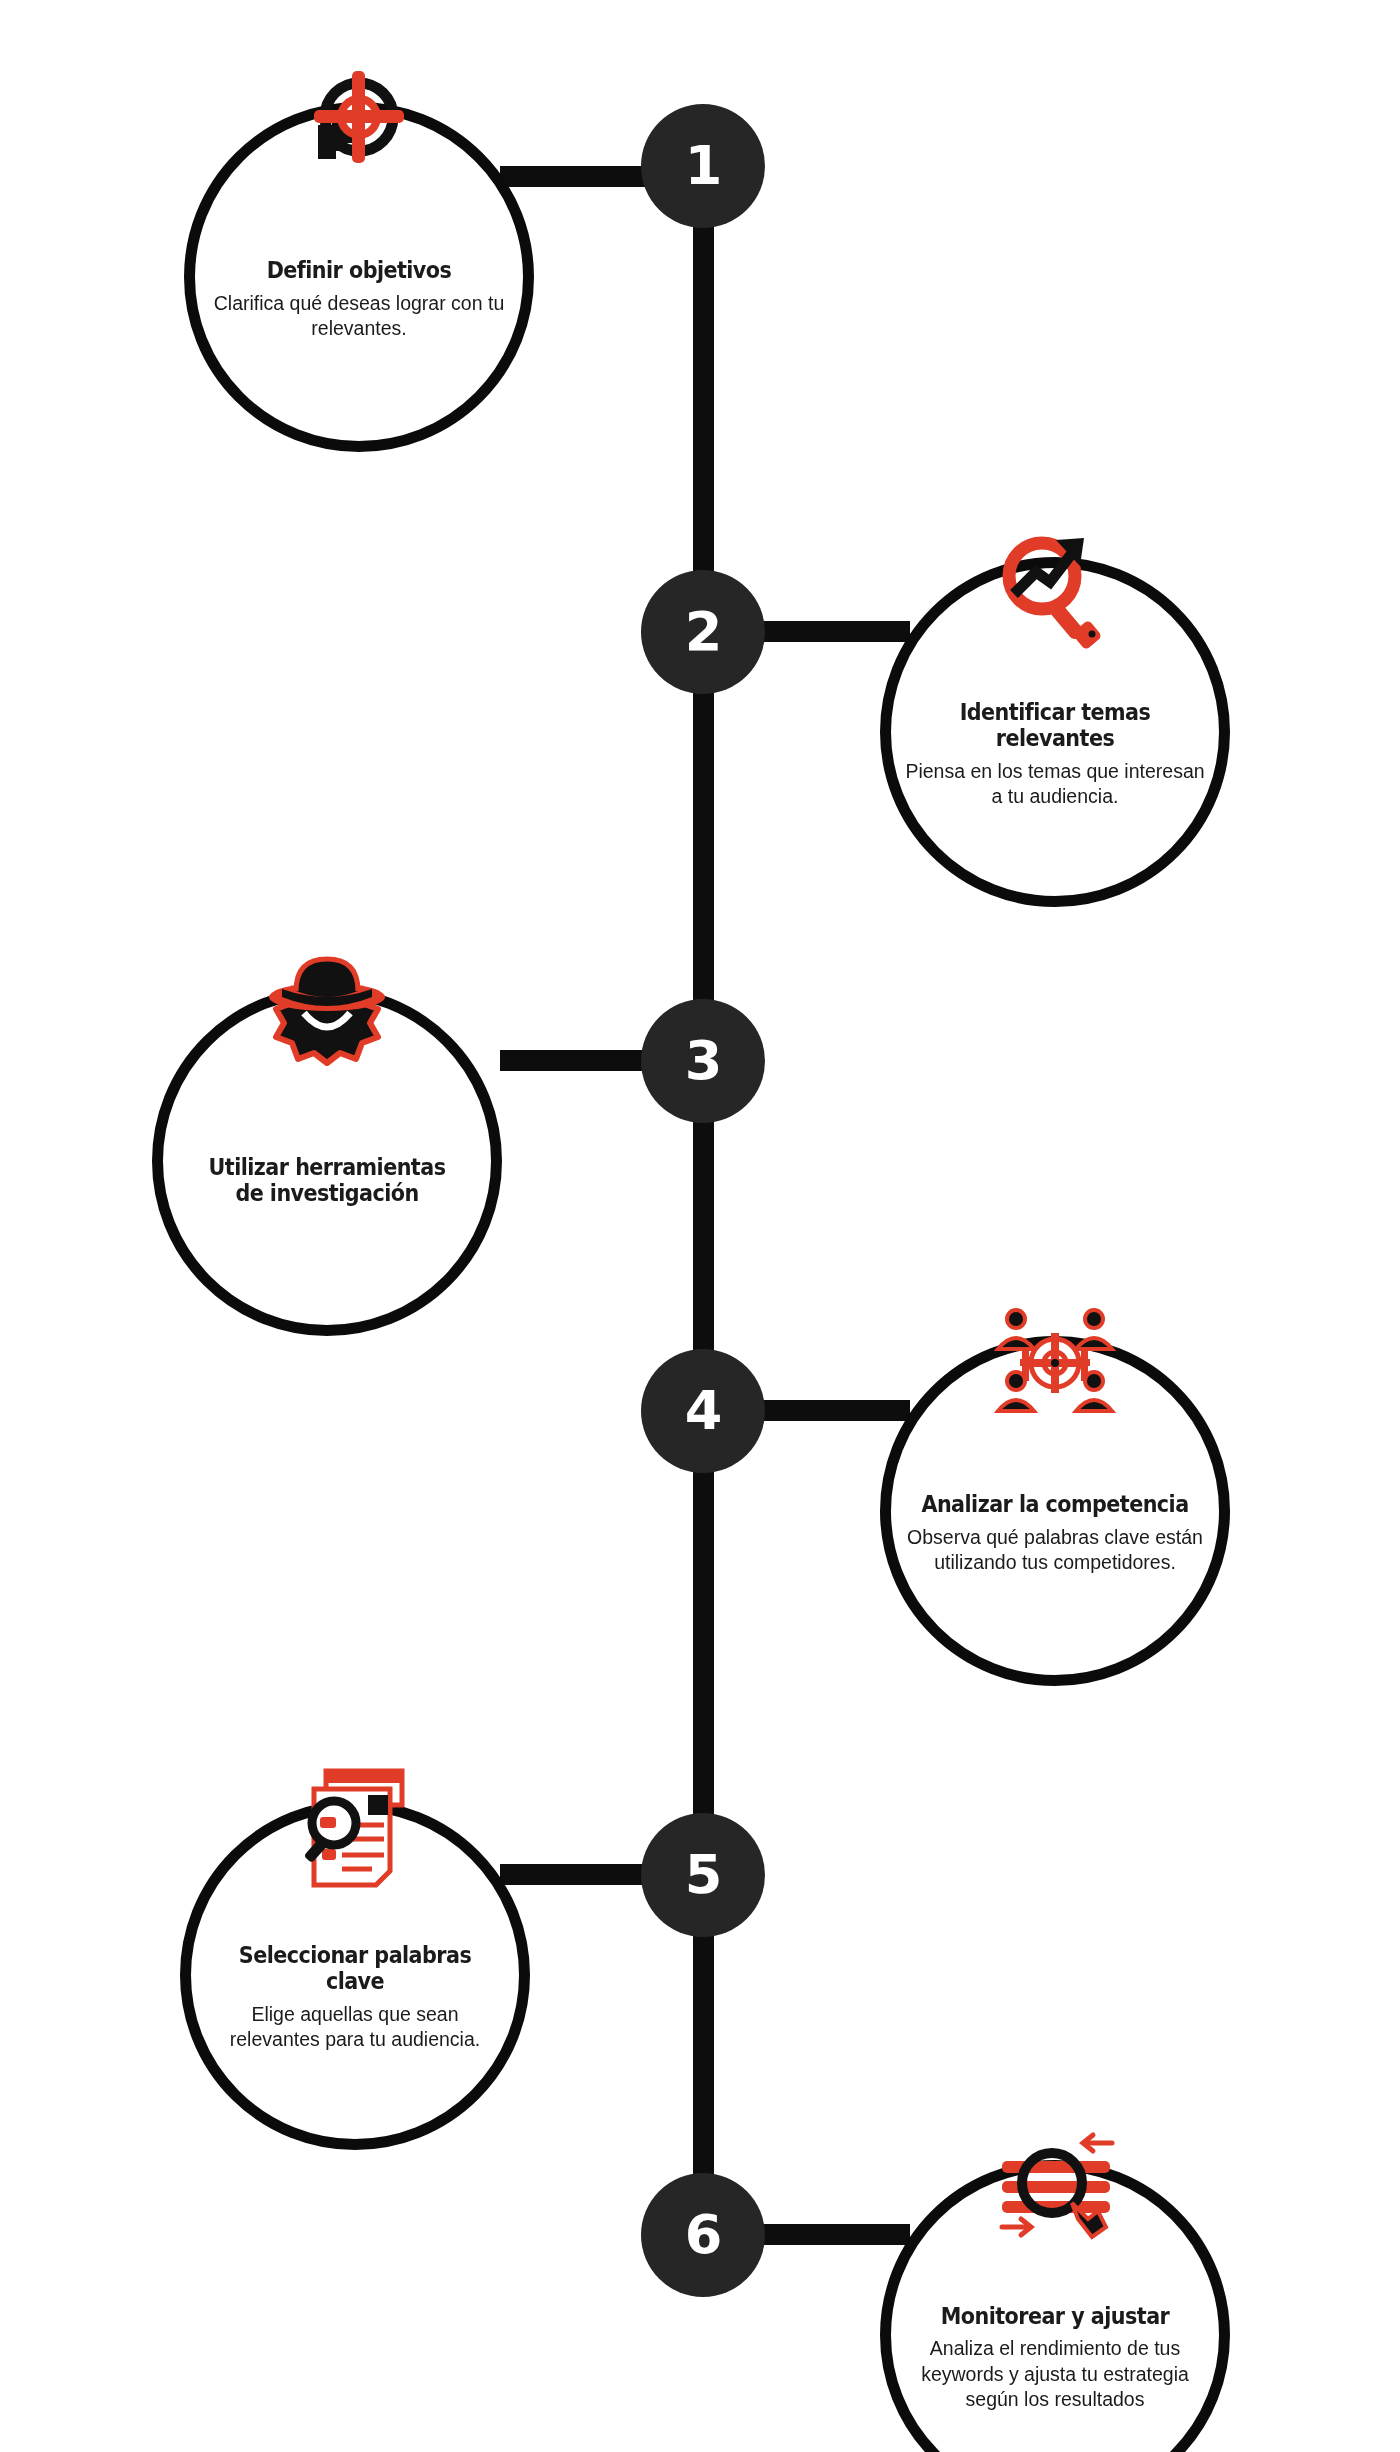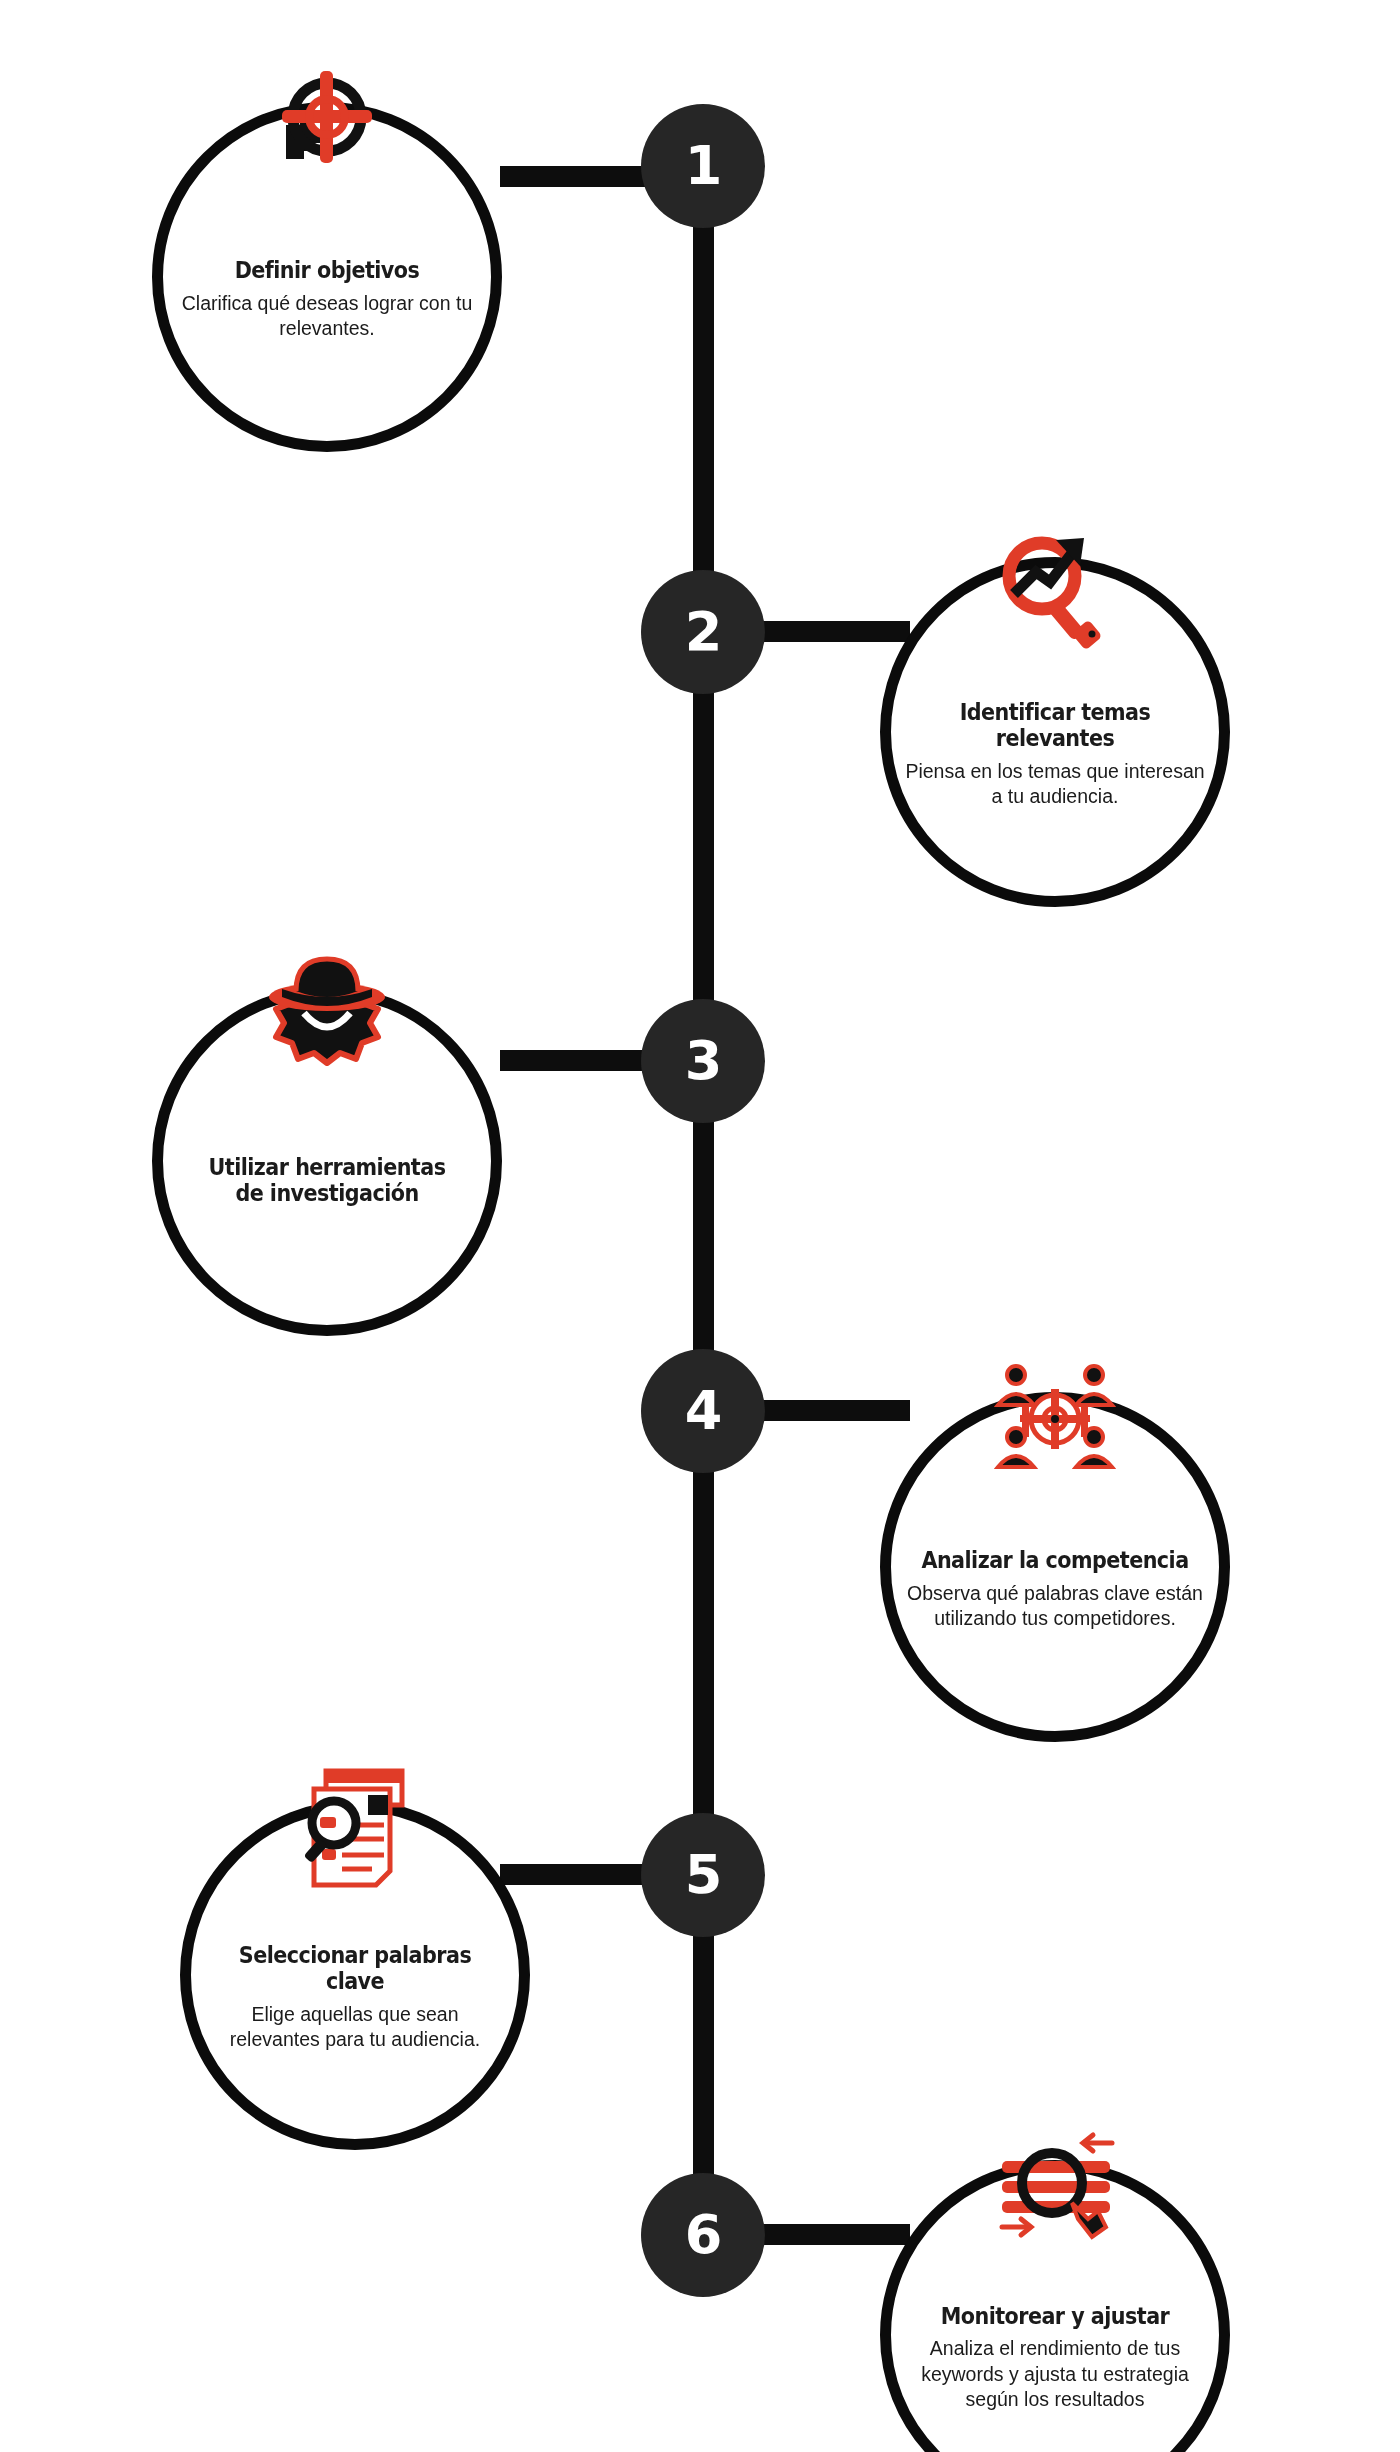--- a/index.html
+++ b/index.html
@@ -112,21 +112,21 @@
 
   <div class="spine" style="top:177px; height:2058px;"></div>
 
   <div class="connector" style="left:500px; top:166px; width:210px;"></div>
   <div class="connector" style="left:700px; top:621px; width:210px;"></div>
   <div class="connector" style="left:500px; top:1050px; width:210px;"></div>
   <div class="connector" style="left:700px; top:1400px; width:210px;"></div>
   <div class="connector" style="left:500px; top:1864px; width:210px;"></div>
   <div class="connector" style="left:700px; top:2224px; width:210px;"></div>
 
-  <div class="node" style="left:152px; top:102px;">
+  <div class="node" style="left:184px; top:102px;">
     <div class="node-icon">
       <svg viewBox="0 0 150 150">
 
         <path d="M42 118 L42 100 L60 100 L60 92 L70 92 L70 84 L80 84 L80 66 L96 66 L96 52 L56 52 L56 66 L42 66 Z" fill="#111" transform="translate(-8,-10)"></path>
         <circle cx="75" cy="48" r="34" fill="none" stroke="#111" stroke-width="11"></circle>
         <circle cx="75" cy="48" r="19" fill="#fff"></circle>
 
         <rect x="68" y="2" width="13" height="92" rx="5" fill="#E03C28"></rect>
         <rect x="30" y="41" width="90" height="13" rx="5" fill="#E03C28"></rect>
         <circle cx="75" cy="48" r="18" fill="none" stroke="#E03C28" stroke-width="8"></circle>
@@ -178,21 +178,21 @@
       </svg>
     </div>
     <div class="node-text">
       <div class="node-title">Utilizar herramientas de investigación</div>
     </div>
   </div>
   <div class="badge" style="left:641px; top:999px;">
     <span class="badge-num">3</span>
   </div>
 
-  <div class="node" style="left:880px; top:1392px;">
+  <div class="node" style="left:880px; top:1336px;">
     <div class="node-icon">
       <svg viewBox="0 0 150 150">
 
         <rect x="40" y="56" width="70" height="7" fill="#E03C28"></rect>
         <rect x="42" y="40" width="7" height="38" fill="#E03C28"></rect>
         <rect x="101" y="40" width="7" height="38" fill="#E03C28"></rect>
 
         <g fill="#111" stroke="#E03C28" stroke-width="4">
           <circle cx="36" cy="16" r="9"></circle>
           <path d="M18 46 Q36 24 54 46 Z"></path>

